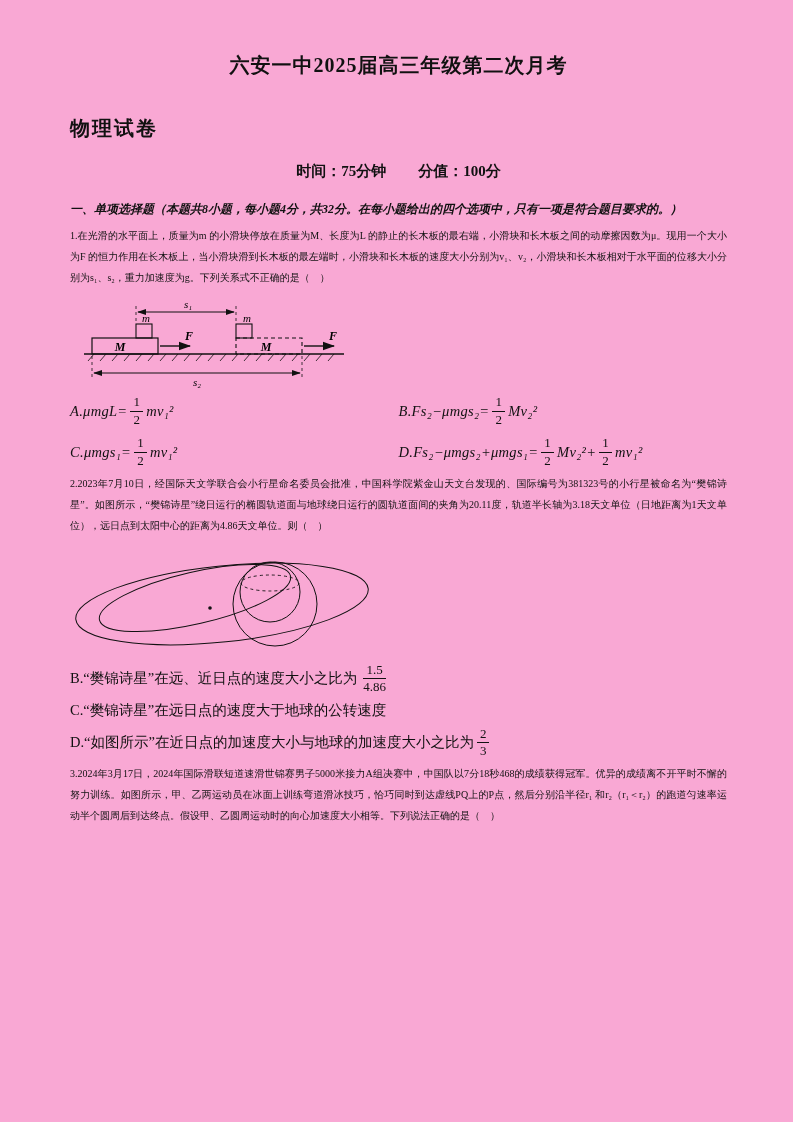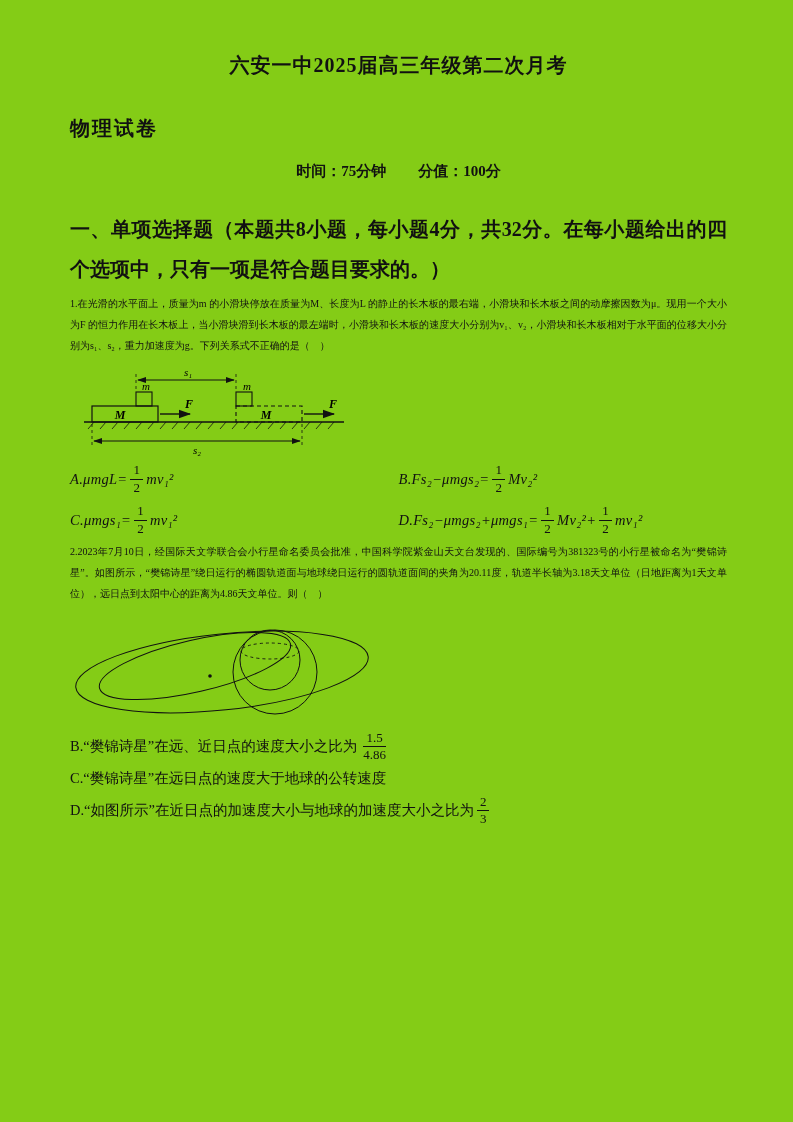--- a/index.html
+++ b/index.html
@@ -3,35 +3,35 @@
 <meta charset="utf-8">
 <style>
   html, body { margin: 0; padding: 0; }
   body {
     width: 793px; height: 1122px;
     background: #ffffff; color: #111;
     font-family: "Liberation Serif", "DejaVu Serif", serif;
   }
   .page {
     width: 793px; height: 1122px; box-sizing: border-box;
-    padding: 52px 66px 30px 70px; overflow: hidden; background: #84cc16;
+    padding: 52px 66px 30px 70px; overflow: hidden; background: #f9a8d4;
   }
   .title {
     text-align: center; font-size: 20px; font-weight: 700;
     letter-spacing: 1px; margin: 0;
   }
   .subtitle {
     font-size: 20px; font-weight: 700;
     letter-spacing: 2px; margin: 36px 0 0;
   }
   .meta { text-align: center; font-size: 15px; font-weight: 700; margin: 20px 0 0; font-family: Liberation Serif, serif; }
   .meta .sep { display: inline-block; width: 32px; }
   .section-heading {
-    font-size: 20px; font-weight: 700; line-height: 2.0;
-    text-align: justify; margin: 28px 0 0;
+    font-size: 12px; font-weight: 700; line-height: 2.0;
+    text-align: justify; margin: 16px 0 0; font-style: italic;
   }
   .qtext {
     font-size: 10px; line-height: 2.1; text-align: justify; margin: 4px 0 0;
   }
   .fig1 { display: block; margin: 10px 0 2px 14px; }
   .fig2 { display: block; margin: 6px 0 0 0; }
   .opts-grid {
     display: grid; grid-template-columns: 1fr 1fr;
     row-gap: 7px; margin: 6px 0 2px;
   }
@@ -164,14 +164,15 @@
     </div>
     <div class="opt">
       <span>D.“如图所示”在近日点的加速度大小与地球的加速度大小之比为</span>
       <span class="frac">
           <span class="num">2</span>
           <span class="den">3</span>
         </span>
     </div>
   </div>
 
+  <p class="qtext">3.2024年3月17日，2024年国际滑联短道速滑世锦赛男子5000米接力A组决赛中，中国队以7分18秒468的成绩获得冠军。优异的成绩离不开平时不懈的努力训练。如图所示，甲、乙两运动员在冰面上训练弯道滑冰技巧，恰巧同时到达虚线PQ上的P点，然后分别沿半径r₁ 和r₂（r₁＜r₂）的跑道匀速率运动半个圆周后到达终点。假设甲、乙圆周运动时的向心加速度大小相等。下列说法正确的是（　）</p>
 
 </div>
 
 </body></html>

